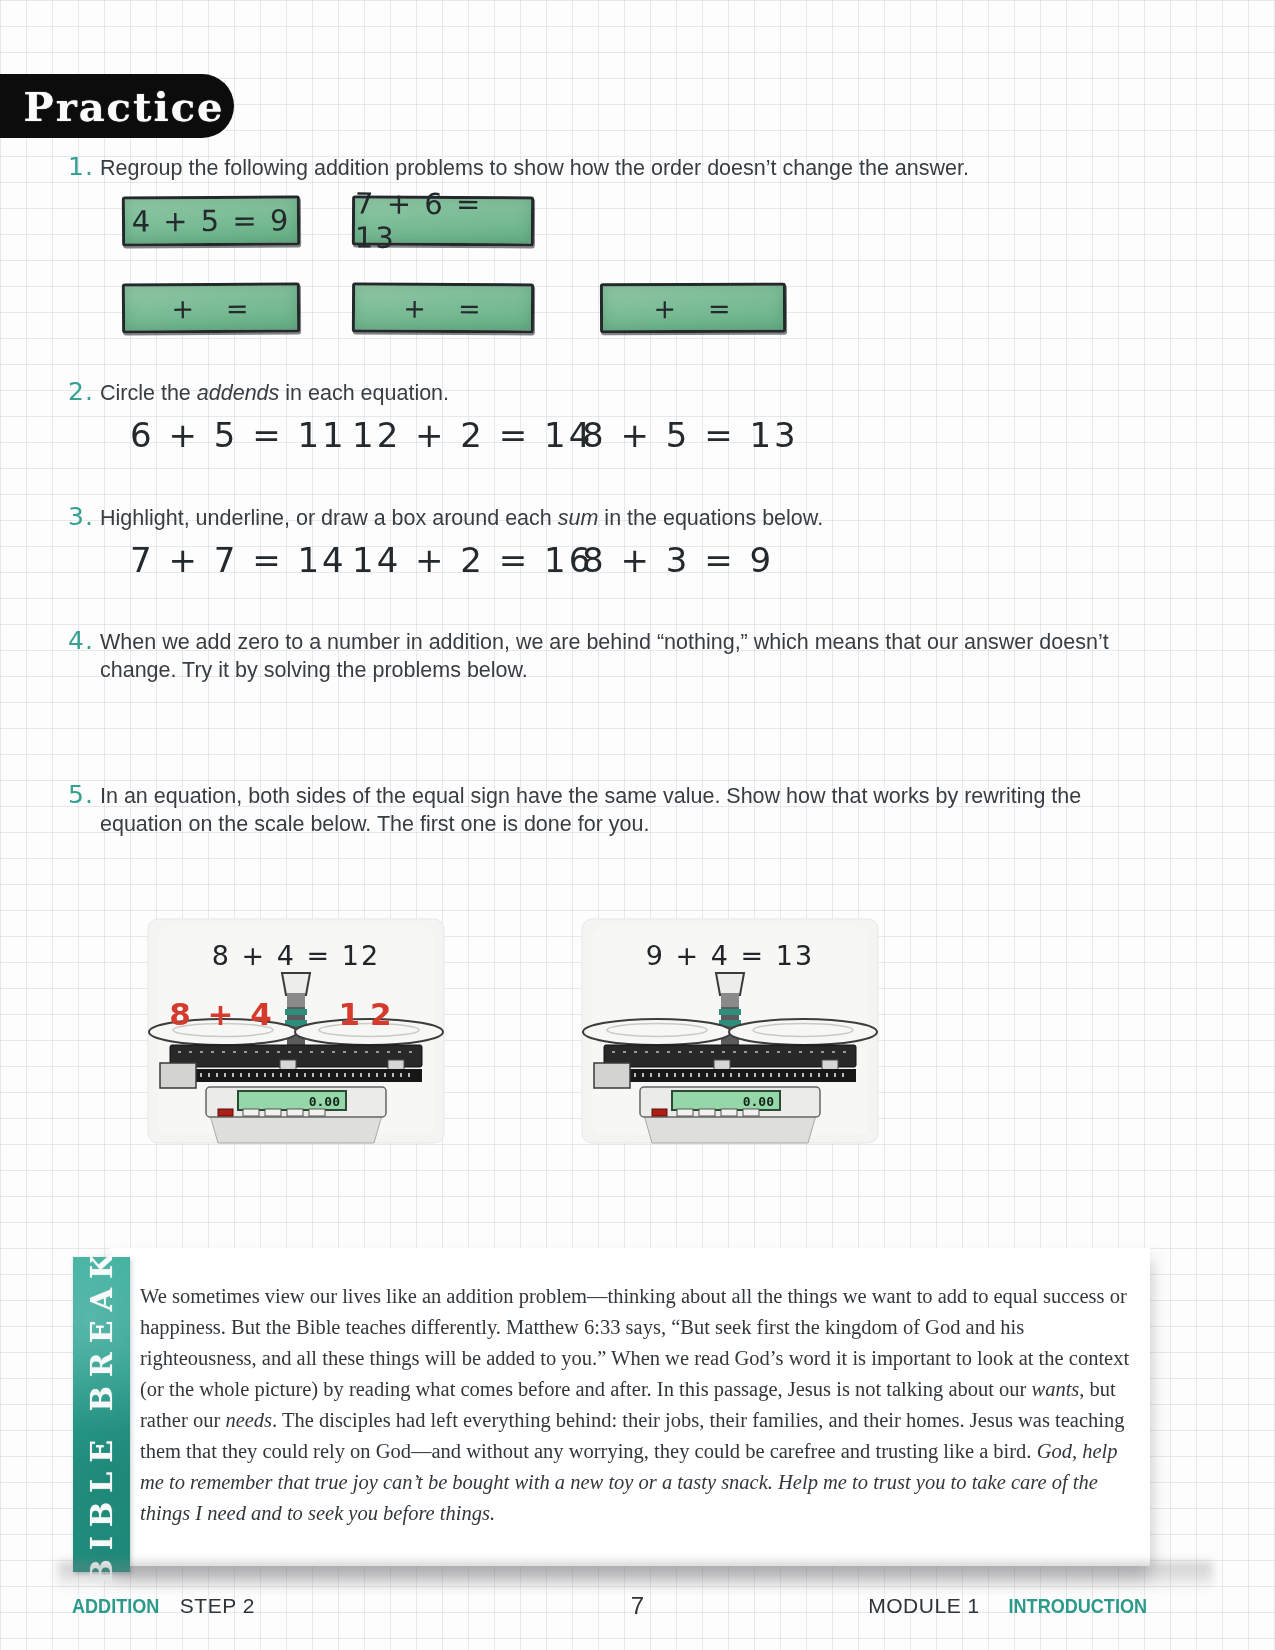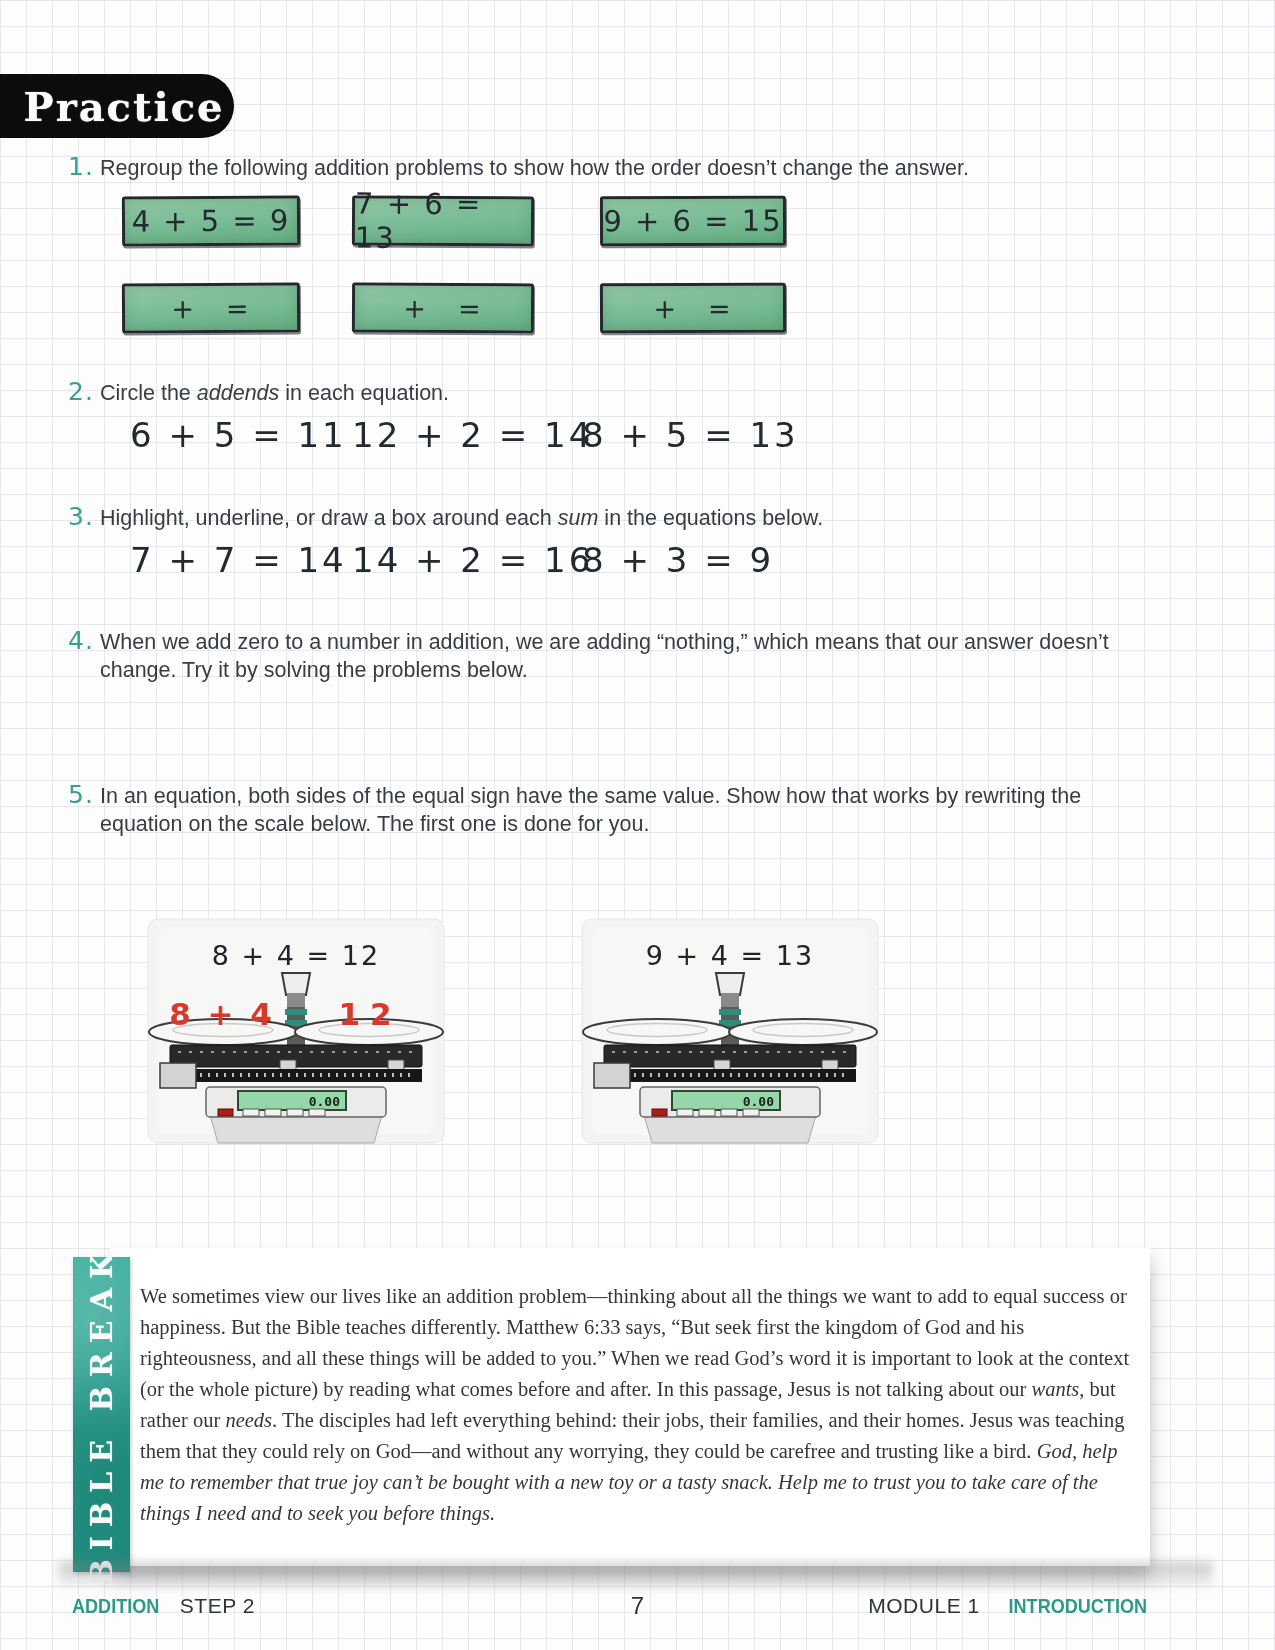--- a/index.html
+++ b/index.html
@@ -118,23 +118,20 @@
     <span class="num">1.</span>
     <div class="ptext"><span>Regroup the following addition problems to show how the order doesn’t change the answer.</span></div>
   </div>
   <div class="box-row r1">
     <div class="eq-box b1">
       <span class="hand">4 + 5 = 9</span>
     </div>
     <div class="eq-box b2">
       <span class="hand">7 + 6 = 13</span>
     </div>
-    <div class="eq-box b3">
-      <span class="hand">9 + 6 = 15</span>
-    </div>
   </div>
   <div class="box-row r2">
     <div class="eq-box b1">
       <span class="blank-pair hand" style="font-size:27px;">
         <span>+</span>
         <span>=</span>
       </span>
     </div>
     <div class="eq-box b2">
       <span class="blank-pair hand" style="font-size:27px;">
@@ -165,21 +162,21 @@
     <div class="ptext"><span>Highlight, underline, or draw a box around each </span><span class="it">sum</span><span> in the equations below.</span></div>
   </div>
   <div class="eq-row p3r">
     <span class="eq hand c1">7 + 7 = 14</span>
     <span class="eq hand c2">14 + 2 = 16</span>
     <span class="eq hand c3">8 + 3 = 9</span>
   </div>
 
   <div class="problem p4">
     <span class="num">4.</span>
-    <div class="ptext"><span>When we add zero to a number in addition, we are adding “nothing,” which means that our answer doesn’t change. Try it by solving the problems below.</span></div>
+    <div class="ptext"><span>When we add zero to a number in addition, we are behind “nothing,” which means that our answer doesn’t change. Try it by solving the problems below.</span></div>
   </div>
 
   <div class="problem p5">
     <span class="num">5.</span>
     <div class="ptext"><span>In an equation, both sides of the equal sign have the same value. Show how that works by rewriting the equation on the scale below. The first one is done for you.</span></div>
   </div>
 
   <div class="fig fig1">
     <svg width="300" height="242" viewBox="0 0 300 242">
       <rect x="2" y="16" width="296" height="224" rx="10" fill="#f4f4f2" stroke="#e7e7e4"></rect>

